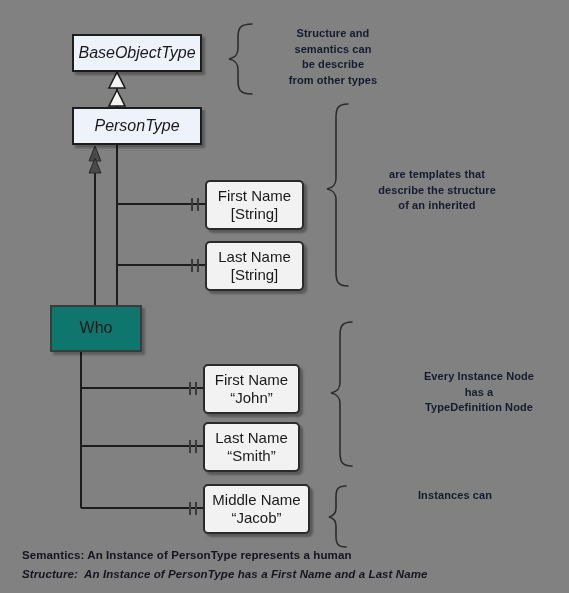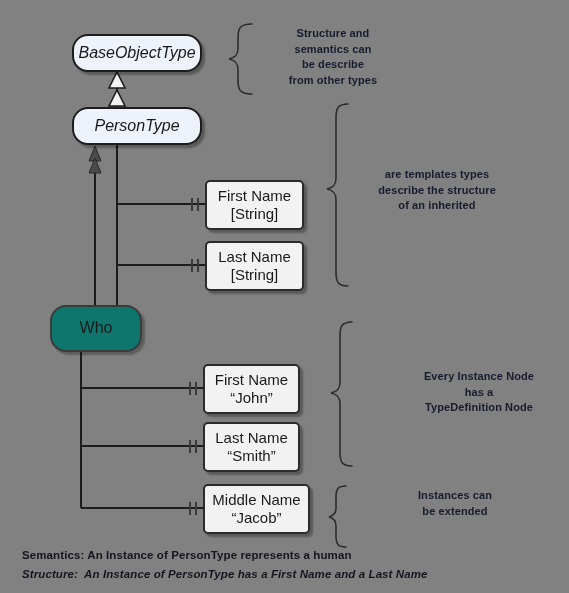--- a/index.html
+++ b/index.html
@@ -27,21 +27,20 @@
   .node {
     position: absolute;
     box-sizing: border-box;
     display: flex;
     flex-direction: column;
     align-items: center;
     justify-content: center;
     text-align: center;
     line-height: 1.18;
     color: #1a1a1a;
-    border-radius: 16px;
   }
   .type-node {
     background: #eef2fa;
     border: 2px solid #1d1d1d;
     font-style: italic;
     font-size: 16px;
     box-shadow: 3px 3px 2px rgba(0,0,0,0.30);
   }
   .object-node {
     background: #0f766e;
@@ -176,32 +175,31 @@
   </div>
 
   <div class="note" style="left:274px; top:26px; width:118px;">
     <div>Structure and</div>
     <div>semantics can</div>
     <div>be describe</div>
     <div>from other types</div>
   </div>
 
   <div class="note" style="left:369px; top:167px; width:136px;">
-    <div>are templates types</div>
+    <div>are templates that</div>
     <div>describe the structure</div>
     <div>of an inherited</div>
   </div>
 
   <div class="note" style="left:399px; top:369px; width:160px;">
     <div>Every Instance Node</div>
     <div>has a</div>
     <div>TypeDefinition Node</div>
   </div>
 
   <div class="note" style="left:390px; top:488px; width:130px;">
     <div>Instances can</div>
-    <div>be extended</div>
   </div>
 
   <div class="caption" style="left:22px; top:549px;">Semantics: An Instance of PersonType represents a human</div>
   <div class="caption" style="left:22px; top:568px;font-style:italic;">Structure:  An Instance of PersonType has a First Name and a Last Name</div>
 
 </div>
 
 </body></html>

